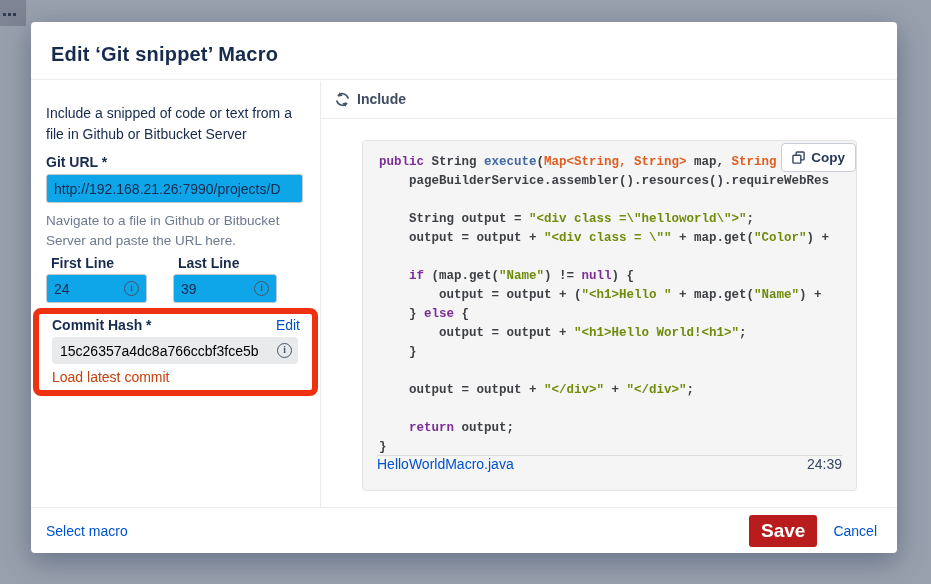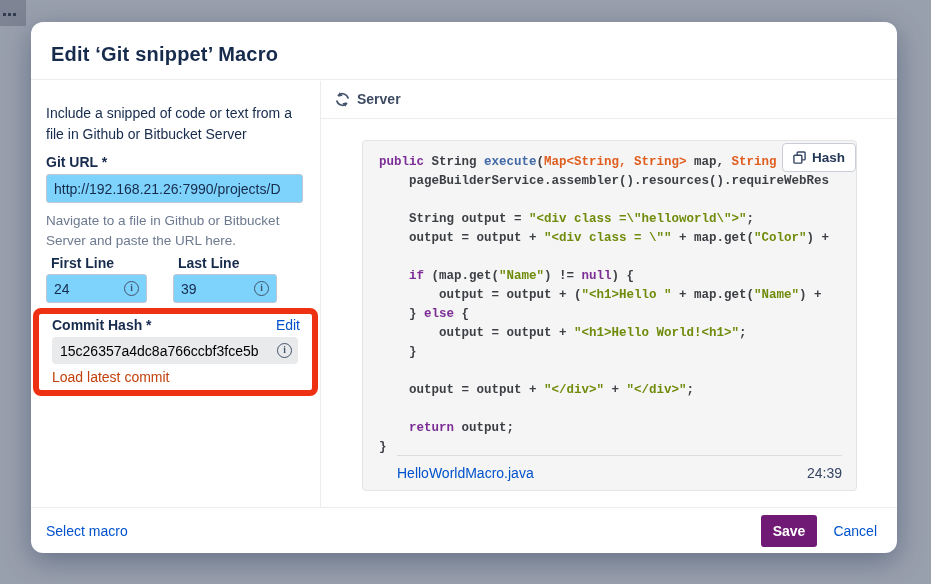--- a/index.html
+++ b/index.html
@@ -7,33 +7,33 @@
   body { font-family:"Liberation Sans", sans-serif; }
   .stage { position:relative; width:931px; height:584px; background:#99a0ad; overflow:hidden; }
 
   
   .bg-handle { position:absolute; left:0; top:0; width:26px; height:26px; background:#7e8494; }
   .bg-handle .dots { position:absolute; left:3px; top:13px; width:3px; height:3px; background:#323c50;
                      box-shadow:5px 0 0 #323c50, 10px 0 0 #323c50; }
 
   
   .modal { position:absolute; left:31px; top:22px; width:866px; height:531px; background:#ffffff;
-           border-radius:12px; box-shadow:0 8px 28px rgba(9,30,66,.35); }
+           border-radius:4px; box-shadow:0 8px 28px rgba(9,30,66,.35); }
   .modal-header { position:absolute; left:0; right:0; top:0; height:58px; border-bottom:1px solid #ececec; }
   .modal-title { position:absolute; left:20px; top:21px; font-size:20px; font-weight:700; color:#172b4d; letter-spacing:.2px; }
 
   
   .form-col { position:absolute; left:0; top:59px; width:290px; height:426px; border-right:1px solid #ececec;padding-left:28px; }
   .form-desc { position:absolute; left:15px; top:22px; width:260px; font-size:14px; line-height:21px; color:#172b4d; }
   .field-label { position:absolute; font-size:14px; font-weight:700; color:#172b4d; }
   .lbl-giturl { left:15px; top:73px; }
   .input-wrap { position:absolute; height:29px; }
   .input-wrap input { width:100%; height:100%; border:1px solid #c1c7d0; border-radius:3px;
                       font-family:"Liberation Sans", sans-serif; font-size:14px; color:#172b4d;
-                      padding:0 7px; background:#7dd3fc; outline:none; }
+                      padding:0 7px; background:#0ea5e9; outline:none; }
   .wrap-giturl { left:15px; top:93px; width:257px; }
   .help-text { position:absolute; left:15px; top:130px; width:250px; font-size:13.5px; line-height:19.5px; color:#6c798f; }
 
   .lbl-first { left:20px; top:174px; }
   .lbl-last  { left:147px; top:174px; }
   .wrap-first { left:15px; top:193px; width:101px; }
   .wrap-last  { left:142px; top:193px; width:104px; }
   .input-wrap input.with-icon { padding-right:26px; }
   .info-icon { position:absolute; right:8px; top:50%; margin-top:-7.5px; width:15px; height:15px;
                border:1.5px solid #44536b; border-radius:50%; color:#44536b;
@@ -68,29 +68,29 @@
   .tok-p { color:#3c3f44; }
   .tok-k { color:#7c2e96; }
   .tok-t { color:#df5d1e; }
   .tok-f { color:#4169a6; }
   .tok-s { color:#6f8b0a; }
 
   .copy-btn { position:absolute; top:2px; right:0; height:29px; padding:0 10px; background:#ffffff;
               border:1px solid #c9ced6; border-radius:4px; display:flex; align-items:center; gap:6px;
               font-family:"Liberation Sans", sans-serif; font-size:13.5px; font-weight:700; color:#243858; cursor:pointer; }
   .card-footer { position:absolute; left:14px; right:14px; bottom:0; height:35px; border-top:1px solid #dcdcdc;
-                 display:flex; align-items:center; justify-content:space-between; font-size:14px;margin-left:20px; }
+                 display:flex; align-items:flex-start; justify-content:space-between; font-size:14px; }
   .card-footer .range { color:#344563; }
 
   
   .modal-footer { position:absolute; left:0; right:0; bottom:0; height:46px; border-top:1px solid #ececec;
                   display:flex; align-items:center; padding:0 20px 0 15px; font-size:14px; }
   .modal-footer .spacer { flex:1; }
-  .save-btn { height:32px; padding:0 12px; background:#701a75; color:#fff; border:none; border-radius:3px;
-              font-family:"Liberation Sans", sans-serif; font-size:14px; font-weight:700; cursor:pointer; }
+  .save-btn { height:32px; padding:0 12px; background:#b91c1c; color:#fff; border:none; border-radius:3px;
+              font-family:"Liberation Sans", sans-serif; font-size:19px; font-weight:700; cursor:pointer; }
   .cancel-link { margin-left:16px; }
 </style>
 </head>
 <body>
 
 <div class="stage">
 
   <div class="bg-handle">
     <div class="dots"></div>
   </div>
@@ -138,31 +138,31 @@
         <svg class="refresh-icon" viewBox="0 0 18 18">
           <g fill="none" stroke="#44536b" stroke-width="1.8" stroke-linecap="round">
             <path d="M14.9 7.4 A6.2 6.2 0 0 0 4.6 4.7"></path>
             <path d="M3.1 10.6 A6.2 6.2 0 0 0 13.4 13.3"></path>
           </g>
           <g fill="#44536b" stroke="none">
             <path d="M5.6 1.2 L4.7 6.0 L9.2 5.0 Z"></path>
             <path d="M12.4 16.8 L13.3 12.0 L8.8 13.0 Z"></path>
           </g>
         </svg>
-        <div class="preview-title">Server</div>
+        <div class="preview-title">Include</div>
       </div>
 
       <div class="code-card">
         <div class="code-pre"><div class="code-line"><span class="tok-k">public</span><span class="tok-p"> String </span><span class="tok-f">execute</span><span class="tok-p">(</span><span class="tok-t">Map&lt;String, String&gt;</span><span class="tok-p"> map, </span><span class="tok-t">String</span></div><div class="code-line"><span class="tok-p">    pageBuilderService.assembler().resources().requireWebRes</span></div><div class="code-line">&nbsp;</div><div class="code-line"><span class="tok-p">    String output = </span><span class="tok-s">"&lt;div class =\"helloworld\"&gt;"</span><span class="tok-p">;</span></div><div class="code-line"><span class="tok-p">    output = output + </span><span class="tok-s">"&lt;div class = \""</span><span class="tok-p"> + map.get(</span><span class="tok-s">"Color"</span><span class="tok-p">) +</span></div><div class="code-line">&nbsp;</div><div class="code-line"><span class="tok-p">    </span><span class="tok-k">if</span><span class="tok-p"> (map.get(</span><span class="tok-s">"Name"</span><span class="tok-p">) != </span><span class="tok-k">null</span><span class="tok-p">) {</span></div><div class="code-line"><span class="tok-p">        output = output + (</span><span class="tok-s">"&lt;h1&gt;Hello "</span><span class="tok-p"> + map.get(</span><span class="tok-s">"Name"</span><span class="tok-p">) +</span></div><div class="code-line"><span class="tok-p">    } </span><span class="tok-k">else</span><span class="tok-p"> {</span></div><div class="code-line"><span class="tok-p">        output = output + </span><span class="tok-s">"&lt;h1&gt;Hello World!&lt;h1&gt;"</span><span class="tok-p">;</span></div><div class="code-line"><span class="tok-p">    }</span></div><div class="code-line">&nbsp;</div><div class="code-line"><span class="tok-p">    output = output + </span><span class="tok-s">"&lt;/div&gt;"</span><span class="tok-p"> + </span><span class="tok-s">"&lt;/div&gt;"</span><span class="tok-p">;</span></div><div class="code-line">&nbsp;</div><div class="code-line"><span class="tok-p">    </span><span class="tok-k">return</span><span class="tok-p"> output;</span></div><div class="code-line"><span class="tok-p">}</span></div></div>
         <button class="copy-btn">
           <svg width="13" height="13" viewBox="0 0 14 14">
             <rect x="4.5" y="1" width="8.5" height="8.5" rx="1" fill="none" stroke="#344563" stroke-width="1.5"></rect>
             <rect x="1" y="4.5" width="8.5" height="8.5" rx="1" fill="#ffffff" stroke="#344563" stroke-width="1.5"></rect>
           </svg>
-          <span>Hash</span>
+          <span>Copy</span>
         </button>
         <div class="card-footer">
           <a class="link">HelloWorldMacro.java</a>
           <span class="range">24:39</span>
         </div>
       </div>
     </div>
 
     <div class="modal-footer">
       <a class="link">Select macro</a>

